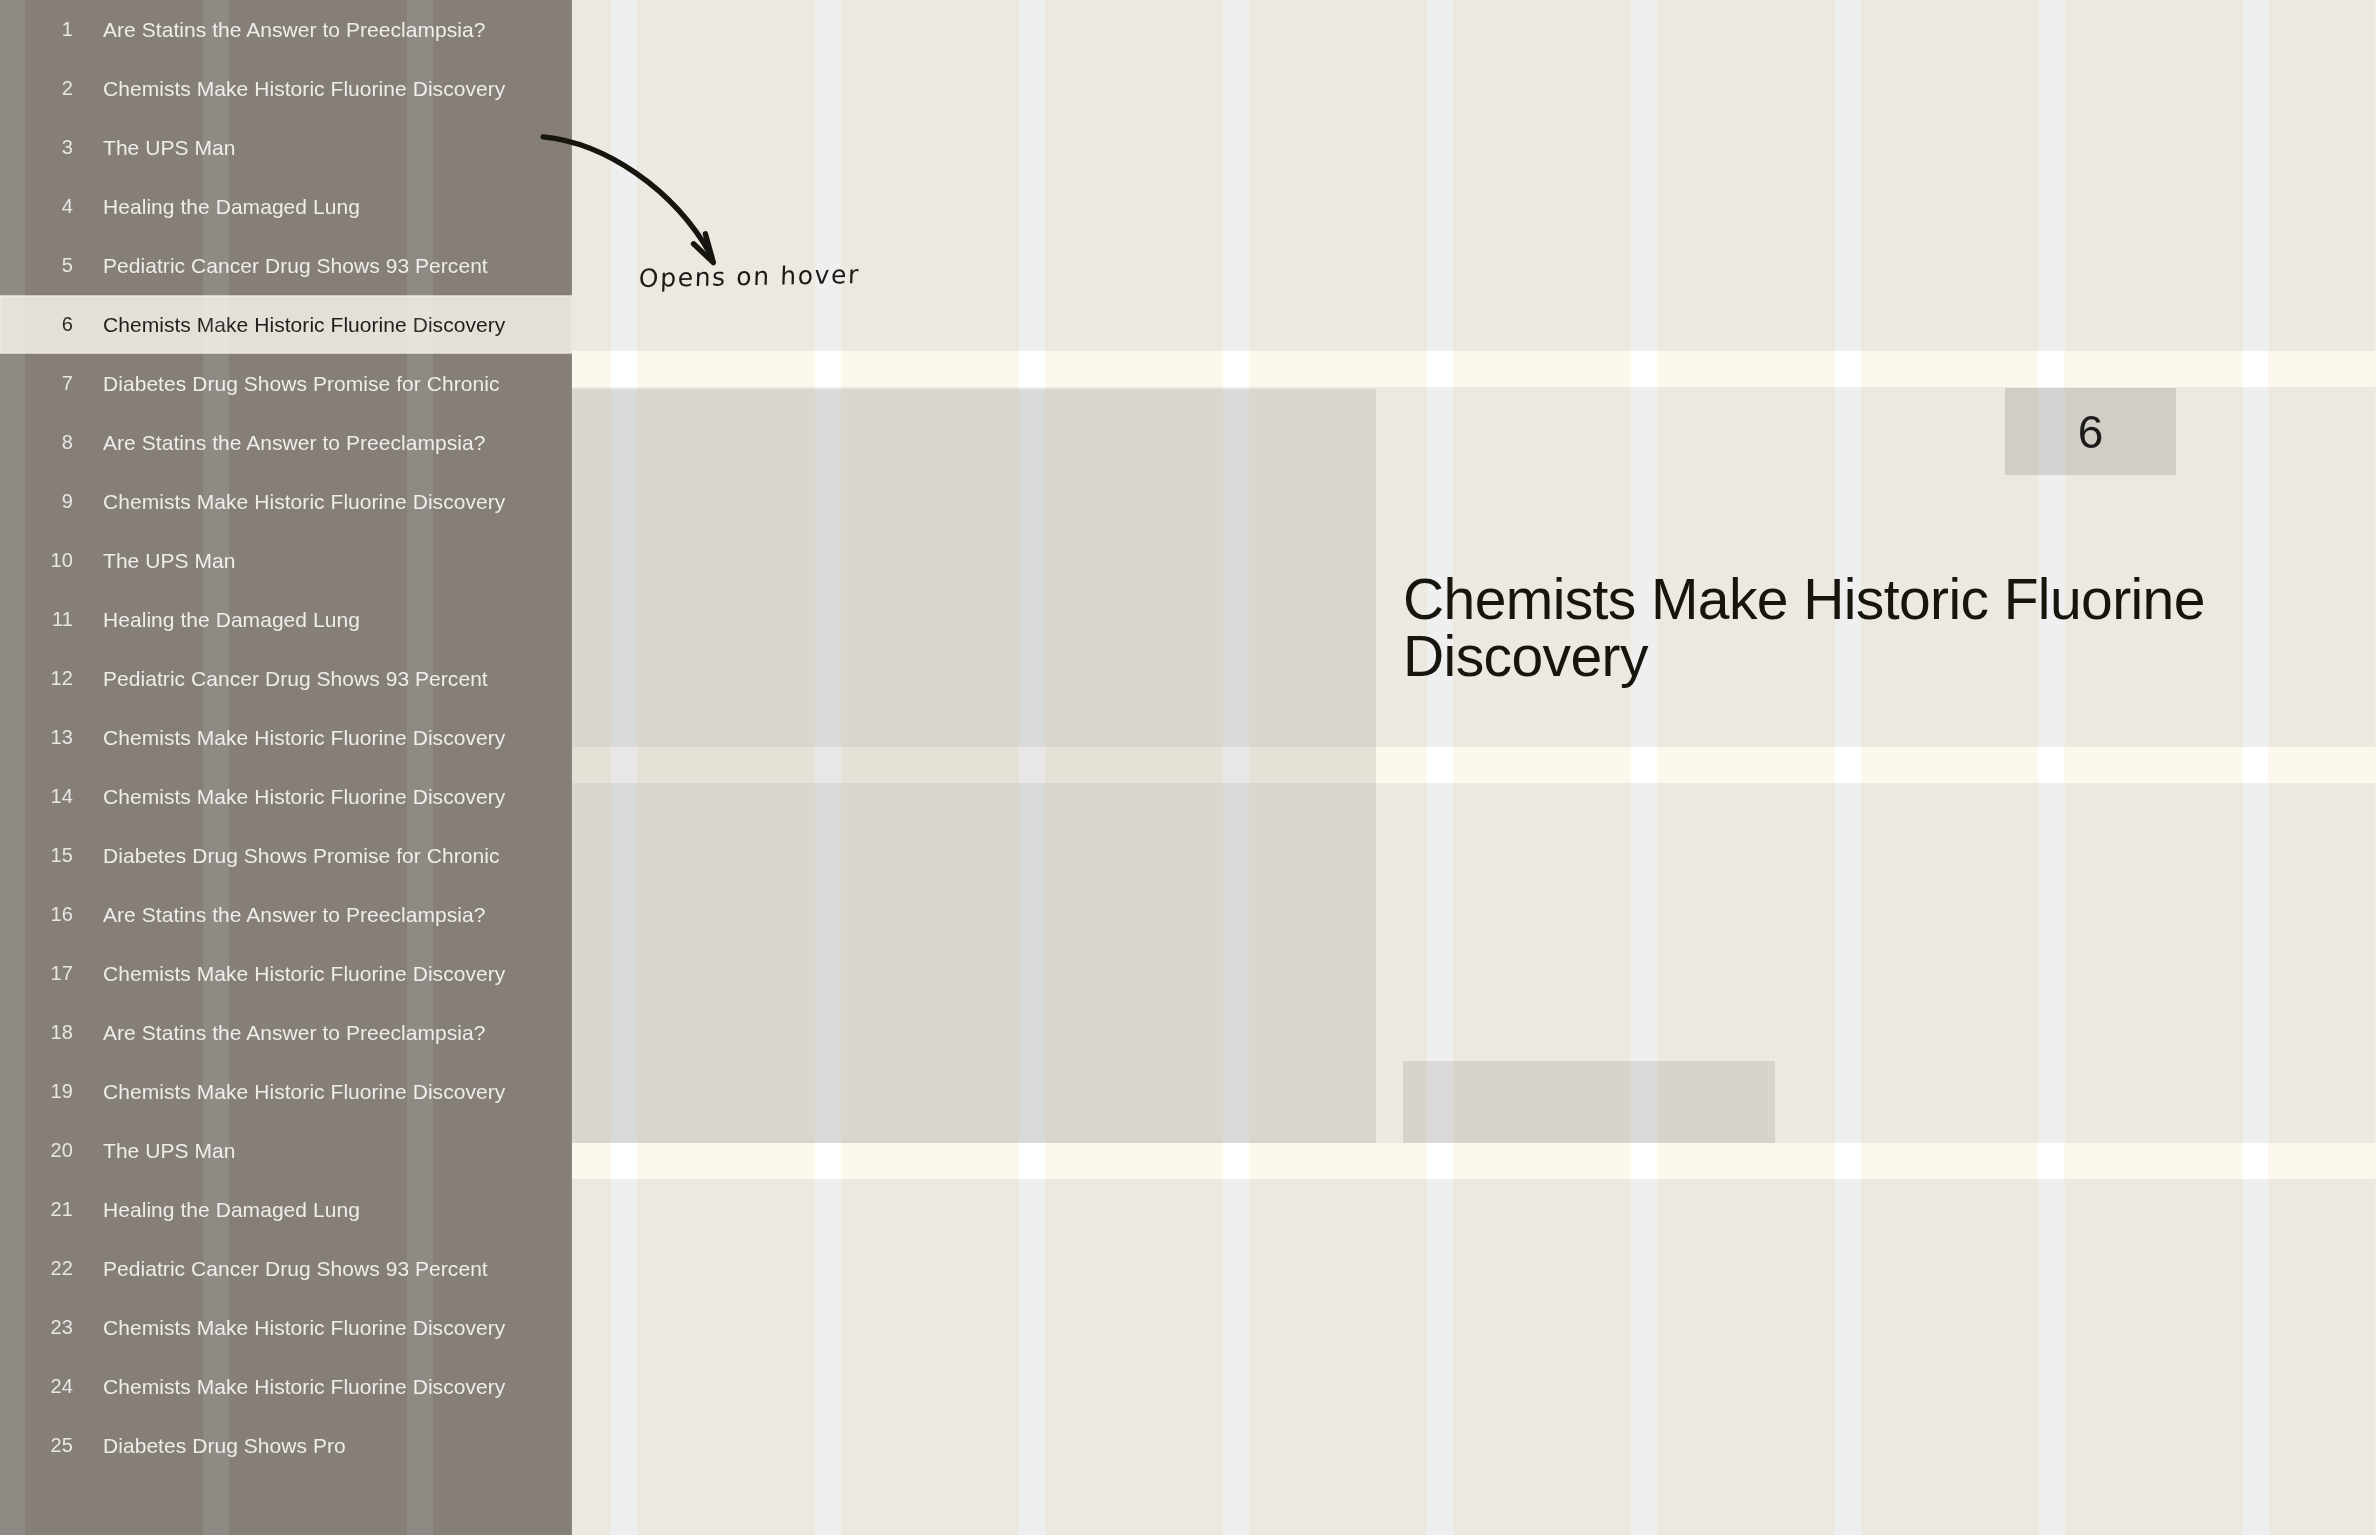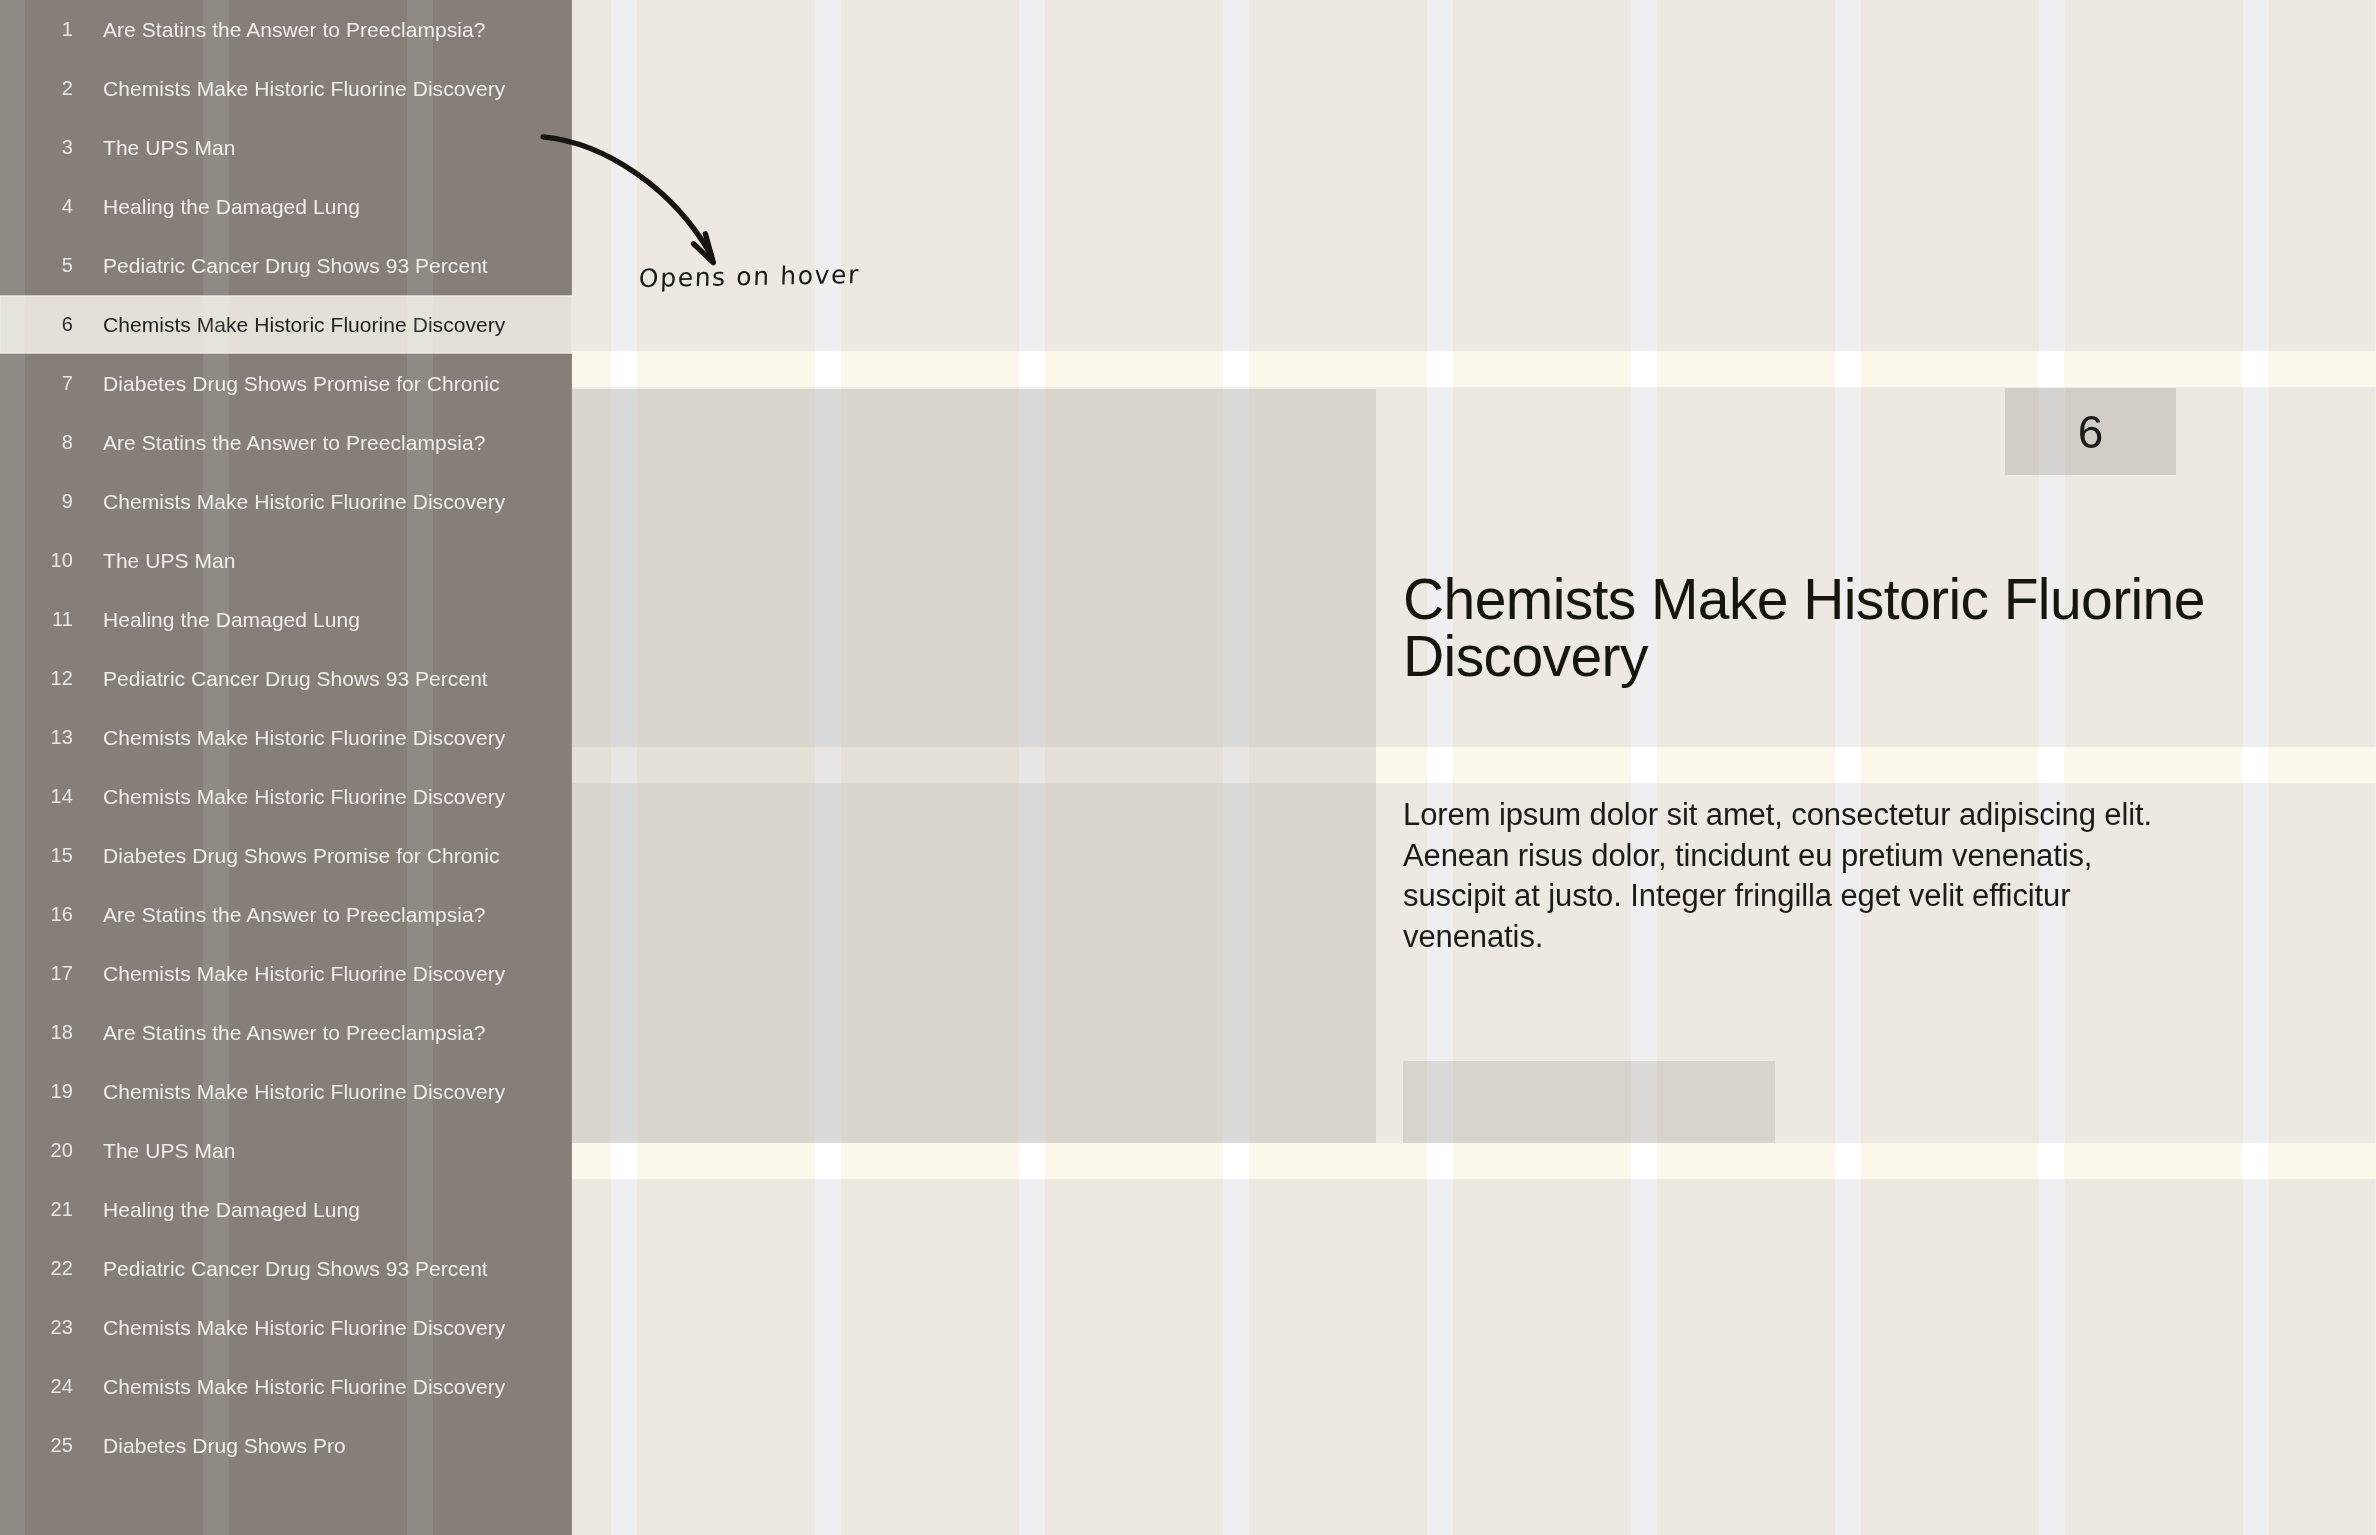--- a/index.html
+++ b/index.html
@@ -338,21 +338,20 @@
         <div class="row">
           <span class="num">25</span>
           <span class="title">Diabetes Drug Shows Pro</span>
         </div>
       </div>
     <div class="side-stripes"></div>
   </div>
 
   <div id="badge">6</div>
   <h1 id="headline">Chemists Make Historic Fluorine Discovery</h1>
-  <p id="bodycopy">Lorem ipsum dolor sit amet, consectetur adipiscing elit. Aenean risus dolor, tincidunt eu pretium venenatis, suscipit at justo. Integer fringilla eget velit efficitur venenatis.</p>
 
   <svg id="annotation" viewBox="0 0 420 190">
     <path d="M8 8 C 70 14, 140 60, 178 128" fill="none" stroke="#17150F" stroke-width="5.5" stroke-linecap="round"></path>
     <path d="M160 116 L180 135 L172 106" fill="none" stroke="#17150F" stroke-width="5.5" stroke-linecap="round" stroke-linejoin="round"></path>
   </svg>
   <div id="annotation-label">Opens on hover</div>
 
 </div>
 
 

